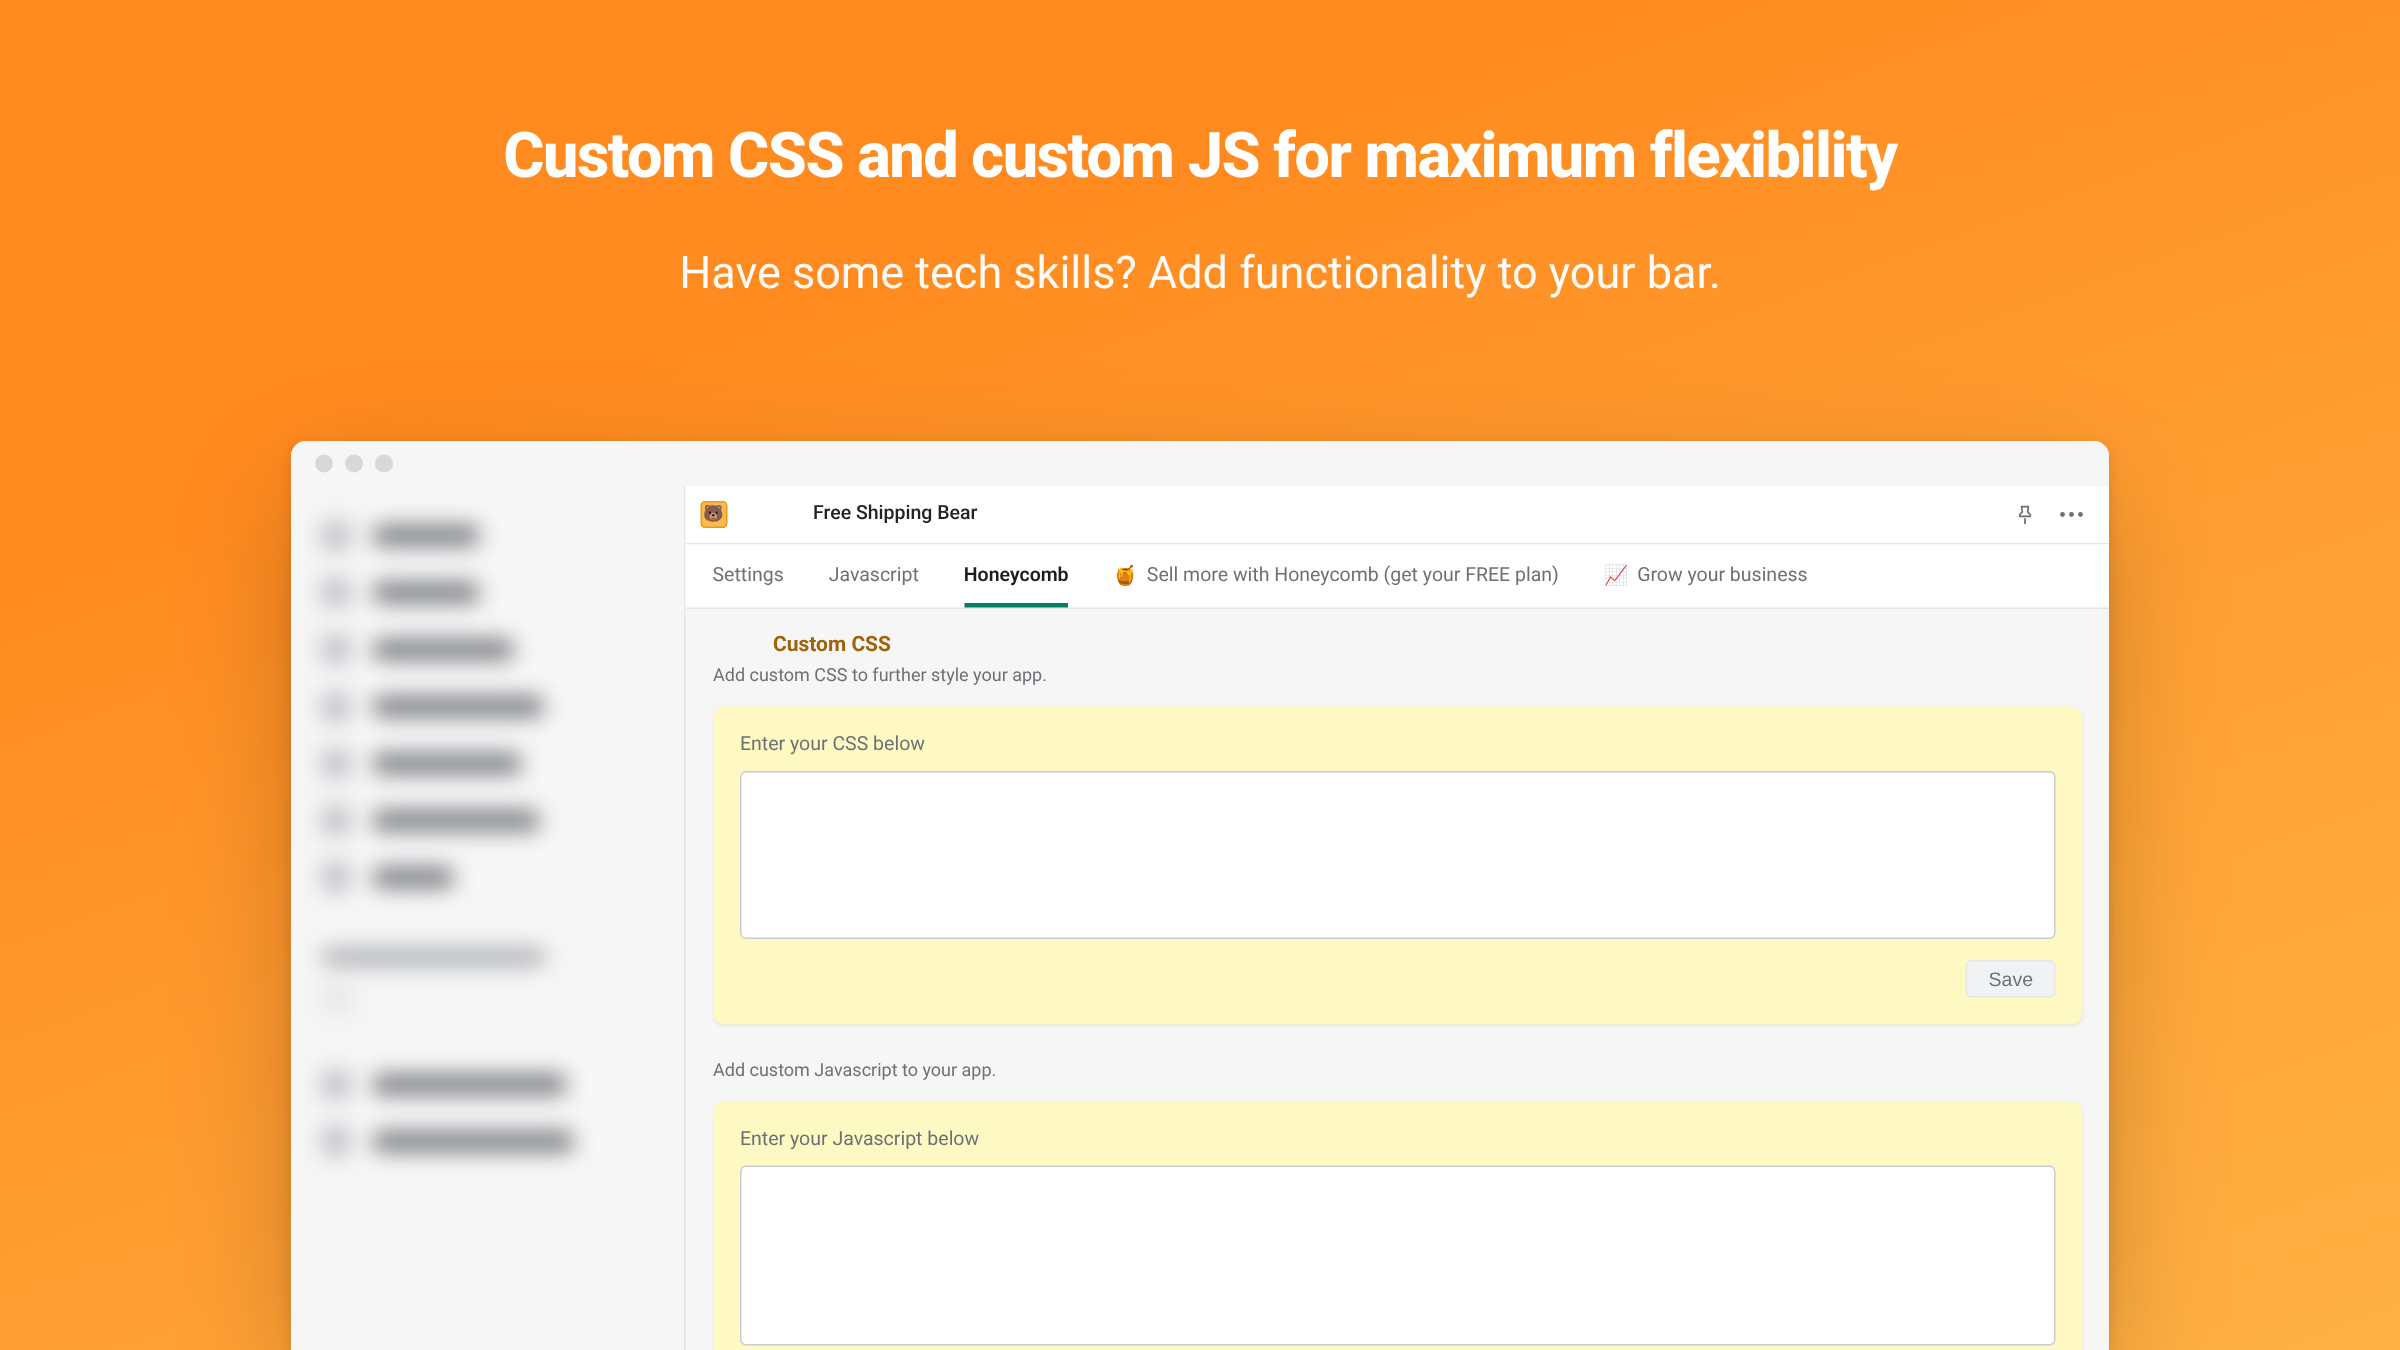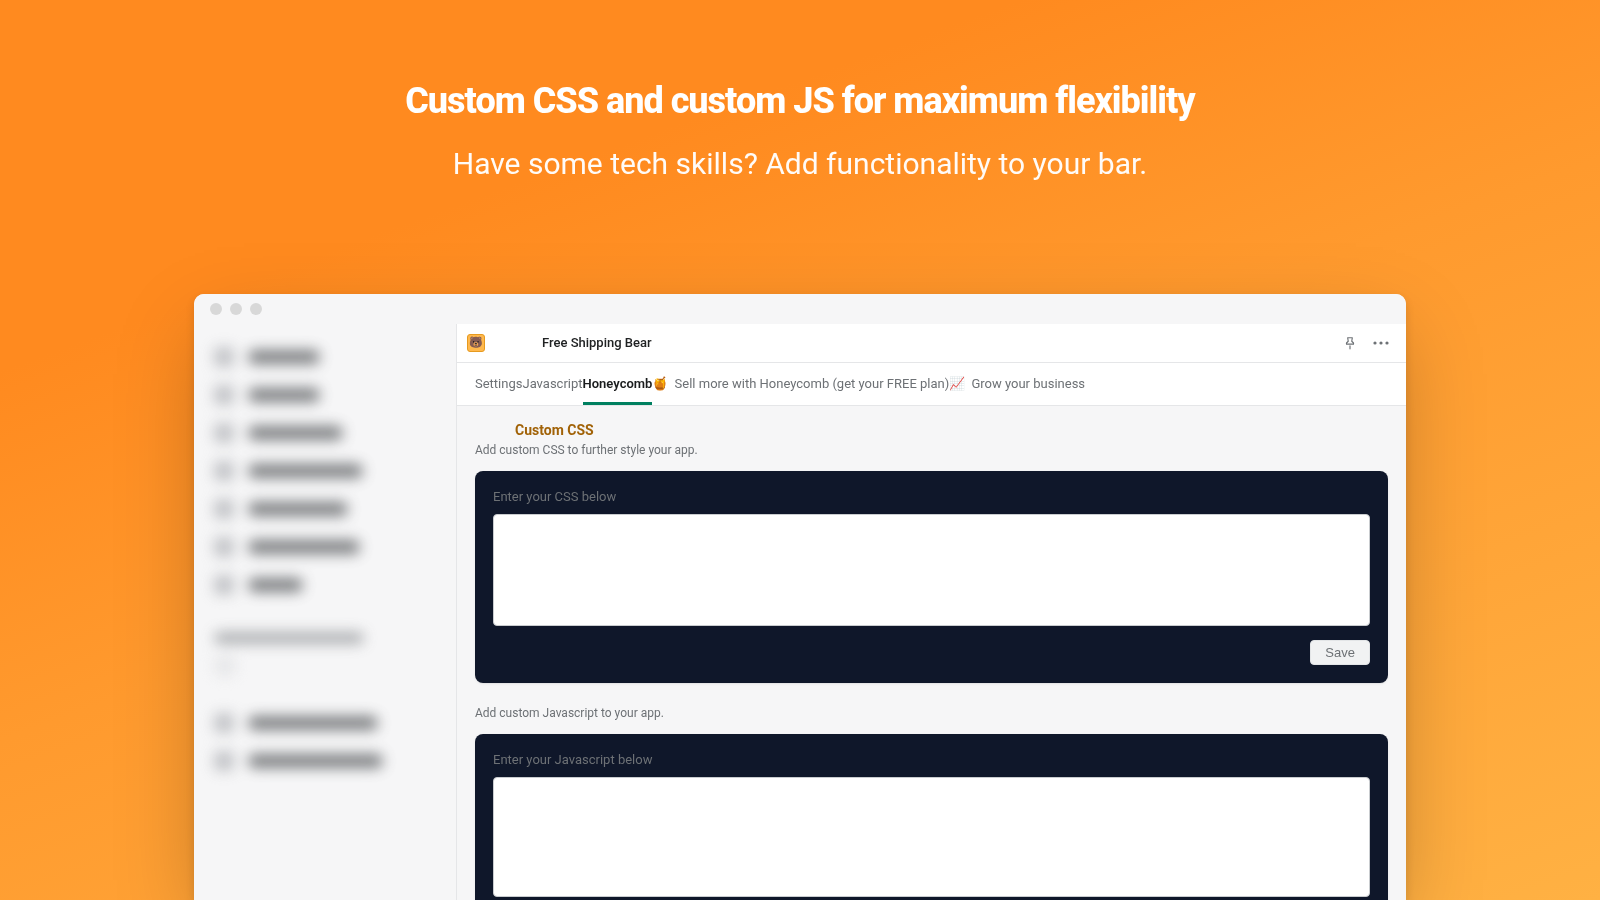--- a/index.html
+++ b/index.html
@@ -5,32 +5,32 @@
   * { box-sizing: border-box; margin: 0; padding: 0; }
   html, body { width: 1600px; height: 900px; overflow: hidden; font-family: -apple-system, BlinkMacSystemFont, "Segoe UI", Roboto, Helvetica, Arial, sans-serif; }
   body {
     background: linear-gradient(160deg, #ff8a1f 0%, #ff8a1f 25%, #ff9a2e 50%, #ffb143 100%);
     display: flex;
     flex-direction: column;
     align-items: center;
   }
   .hero-title {
     color: #fff;
-    font-size: 36px;
+    font-size: 42px;
     font-weight: 800;
     letter-spacing: -1px;
     text-align: center;
     margin-top: 80px;
   }
   .hero-sub {
     color: #fff;
     font-size: 30px;
     font-weight: 400;
     text-align: center;
-    margin-top: 24px;
+    margin-top: 36px;
     opacity: 0.97;
   }
 
   .window {
     position: absolute;
     top: 294px;
     left: 194px;
     width: 1212px;
     height: 606px;
     background: #f6f6f7;
@@ -92,36 +92,37 @@
   .app-bar .spacer { flex: 1; }
   .app-bar .hact { color: #6d7175; display: flex; align-items: center; justify-content: center; width: 22px; height: 22px; cursor: pointer; }
 
   .tabs {
     height: 44px;
     background: #fff;
     border-bottom: 1px solid #e5e6e8;
     display: flex;
     align-items: stretch;
     padding: 0 18px;
+    gap: 30px;
   }
   .tab {
     display: flex; align-items: center; gap: 6px;
     font-size: 13px; color: #6d7175;
     border-bottom: 3px solid transparent;
     cursor: pointer;
     padding-top: 3px;
   }
   .tab.active { color: #1a1c1d; font-weight: 600; border-bottom-color: #008060; }
 
   .content { padding: 16px 18px 0; overflow: auto; }
   .sect-title { font-size: 14px; font-weight: 700; color: #a16207; margin-left: 40px; }
   .sect-sub   { font-size: 12px; color: #6d7175; margin-top: 5px; margin-bottom: 14px; }
 
   .card {
-    background: #0f172a;
+    background: #fef9c3;
     border-radius: 8px;
     box-shadow: 0 1px 1px rgba(0,0,0,.04), 0 1px 3px rgba(0,0,0,.06);
     padding: 18px 18px;
   }
   .field-label { font-size: 13px; color: #6d7175; margin-bottom: 10px; }
   .field-input {
     display: block; width: 100%; min-height: 112px;
     border: 1px solid #c9cccf; border-radius: 4px;
     background: #fff; resize: none; font-family: inherit;
     padding: 8px;

